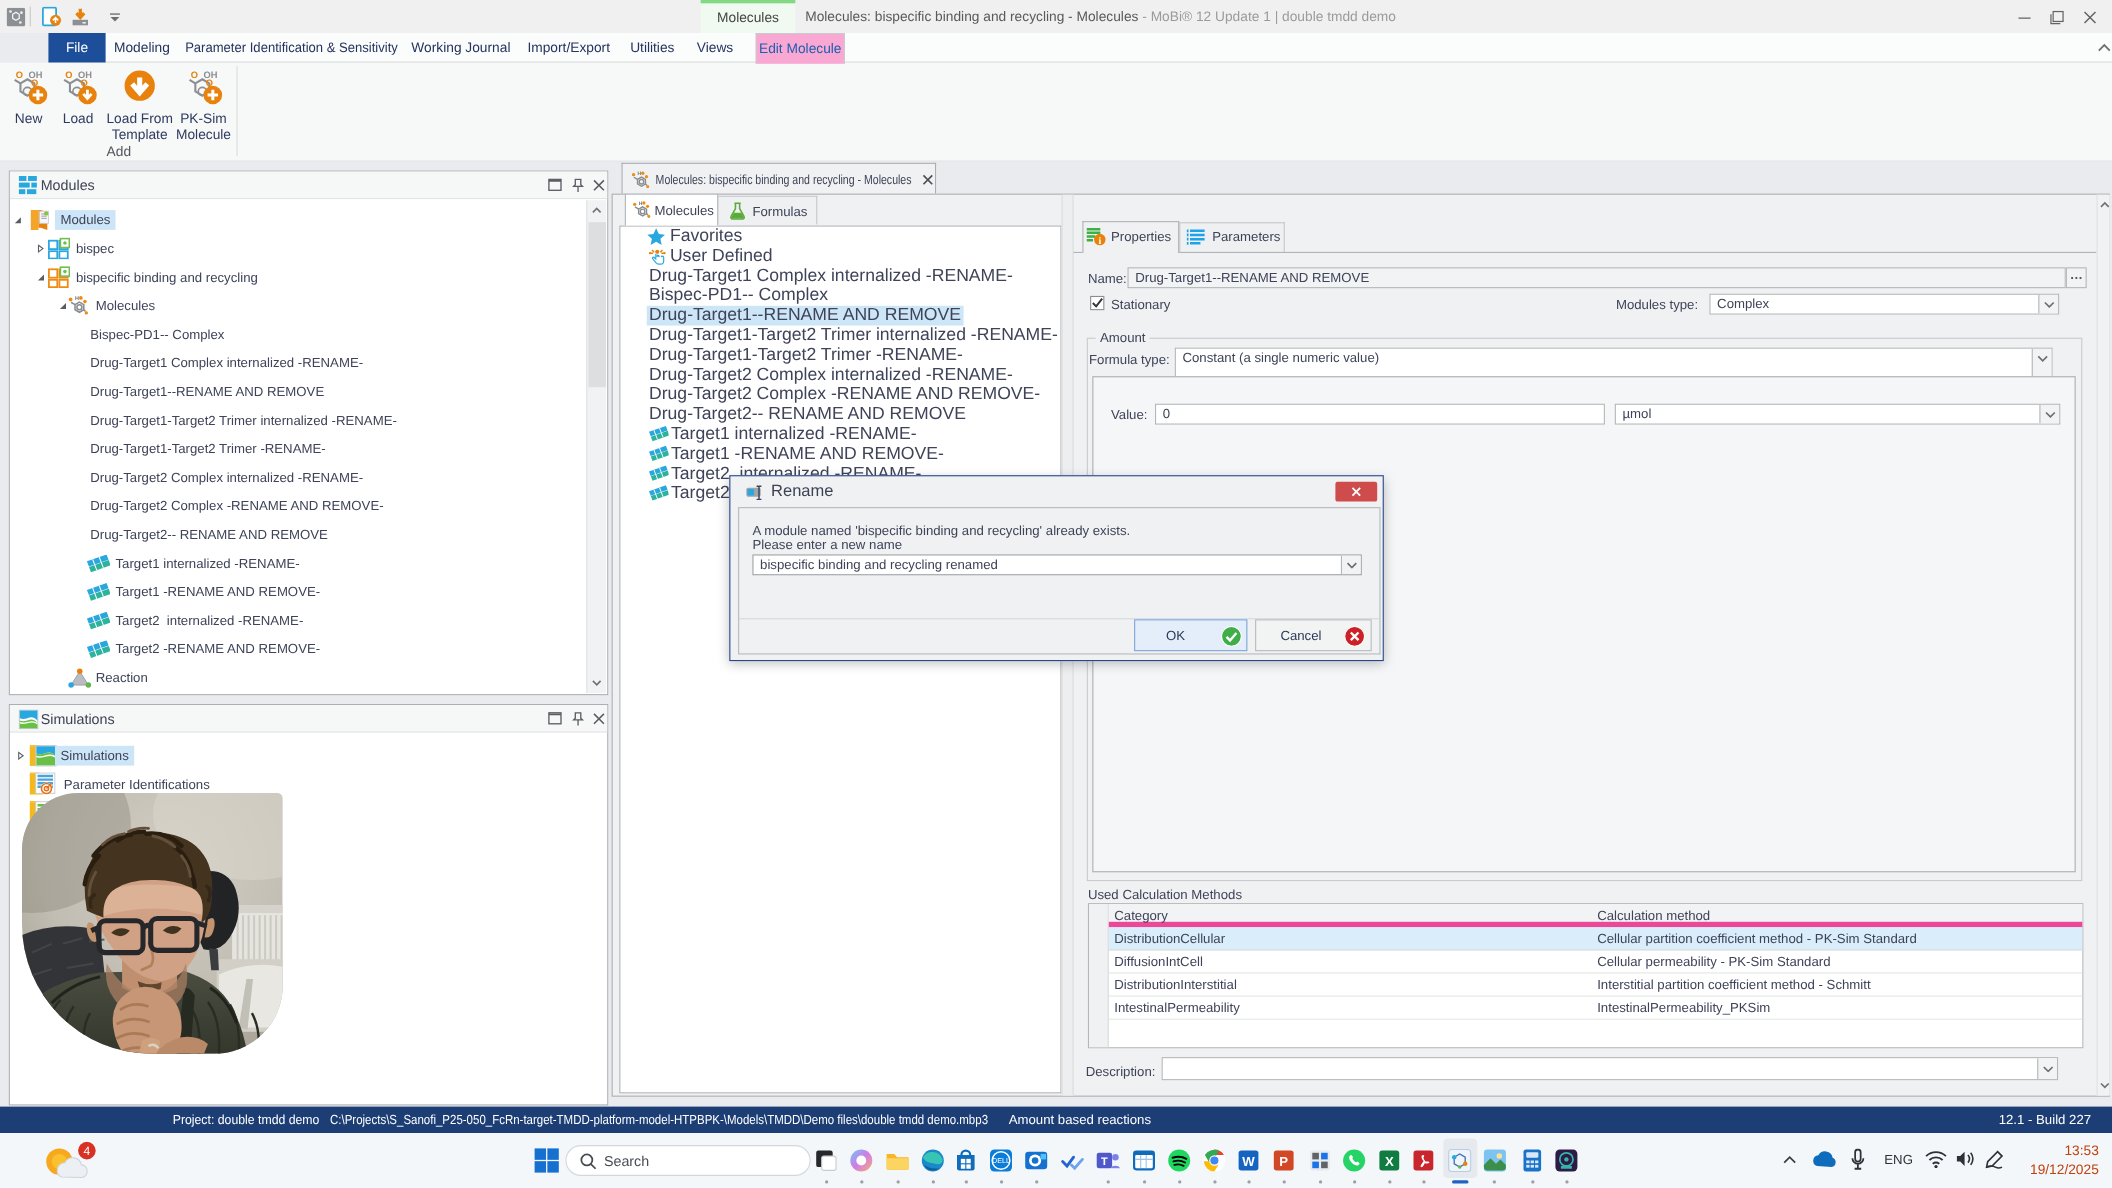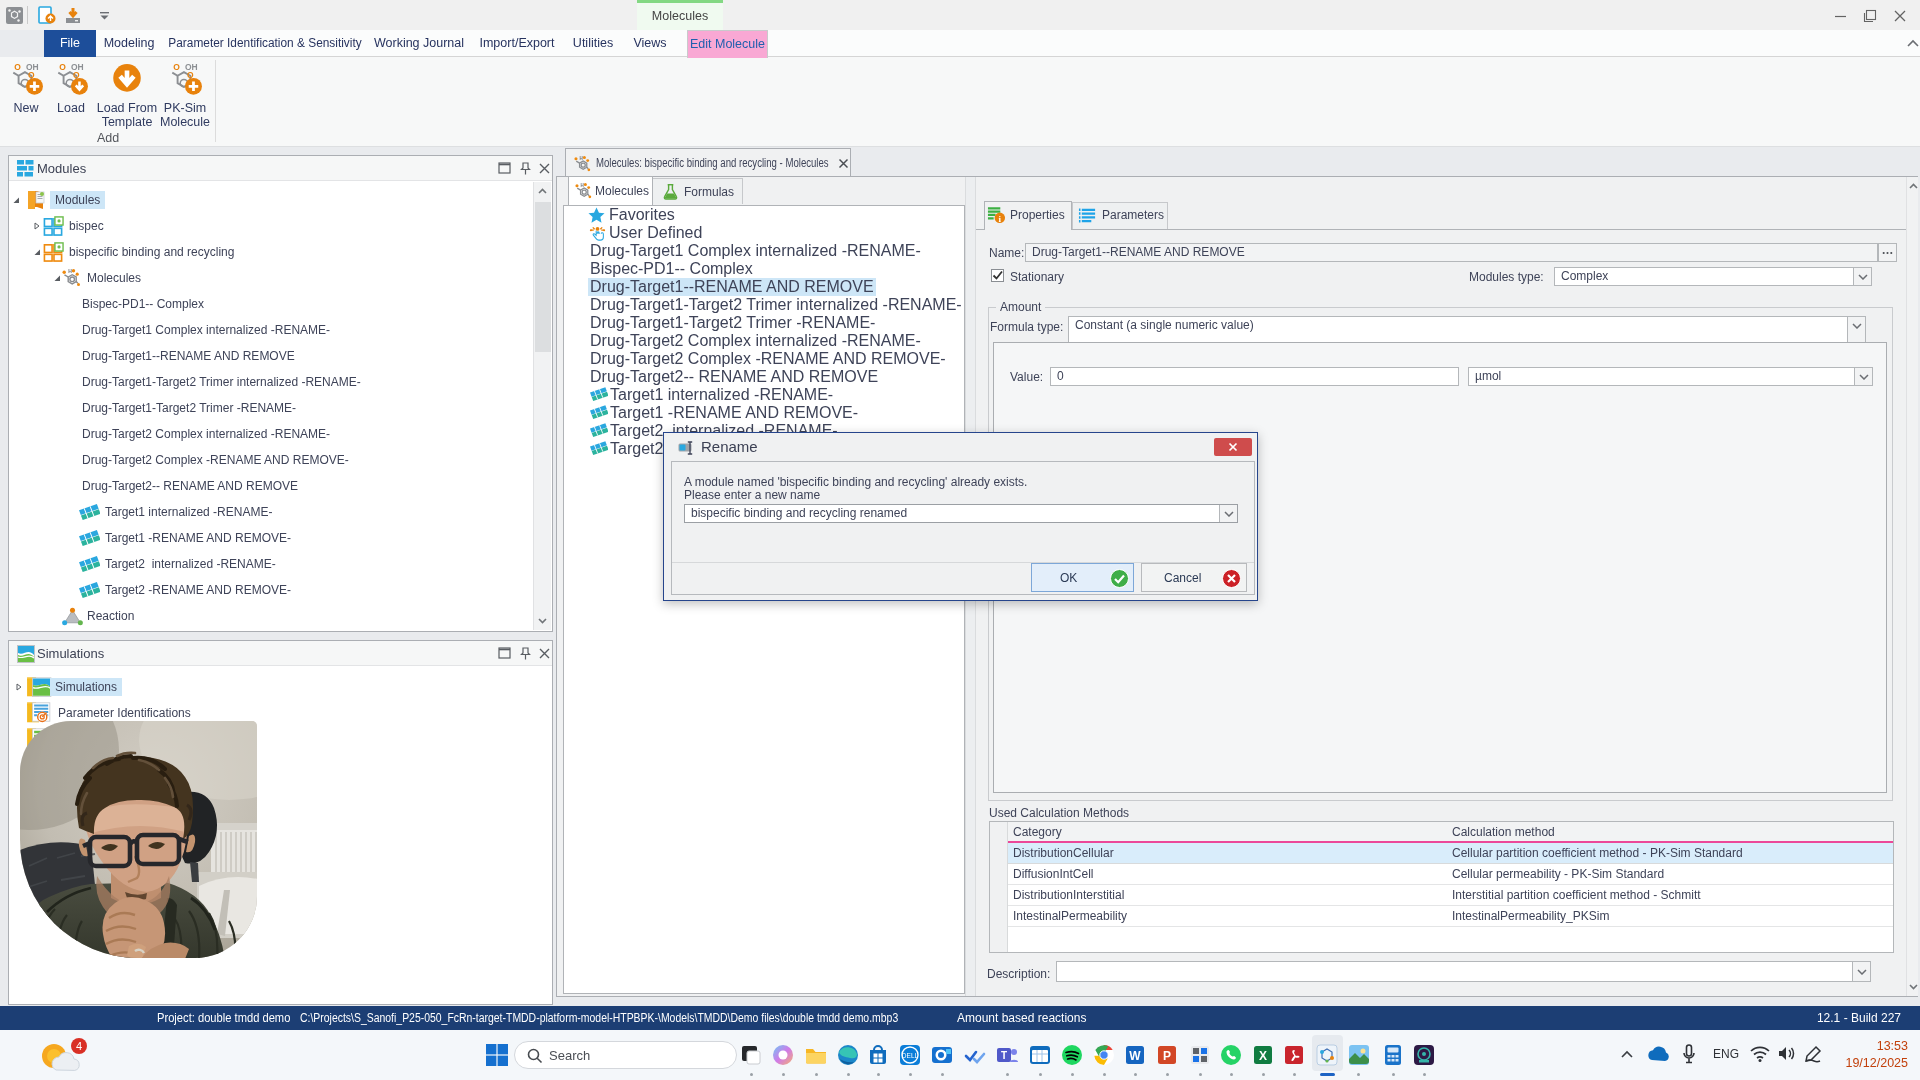--- a/index.html
+++ b/index.html
@@ -202,20 +202,21 @@
   <svg class="abs" style="left:64px;top:7px" width="18" height="18" viewBox="0 0 18 18">
     <path d="M9 1 v7 M5.5 5 L9 9 L12.5 5" stroke="#e8820c" stroke-width="3" fill="none"></path>
     <rect x="2" y="11" width="14" height="5" fill="#8c8f93"></rect>
     <rect x="11" y="13" width="3" height="1.4" fill="#f0f0f0"></rect>
   </svg>
   <svg class="abs" style="left:99px;top:12px" width="11" height="8" viewBox="0 0 11 8">
     <rect x="1" y="0" width="9" height="1.4" fill="#6b6e73"></rect>
     <path d="M1.5 3.5 h8 l-4 4 z" fill="#6b6e73"></path>
   </svg>
   <div class="abs" id="greentab">Molecules</div>
+  <div class="abs" id="apptitle">Molecules: bispecific binding and recycling - Molecules <span class="dim">- MoBi® 12 Update 1 | double tmdd demo</span></div>
 
   <svg class="winbtn" style="left:1833px" viewBox="0 0 16 16">
       <path d="M2 8.5 h11" stroke="#636363" stroke-width="1.2"></path>
     </svg>
   <svg class="winbtn" style="left:1862px" viewBox="0 0 16 16">
       <rect x="4.5" y="2.5" width="9" height="9" fill="none" stroke="#636363" stroke-width="1.1"></rect>
       <path d="M2.5 5 v8.5 H11" fill="none" stroke="#636363" stroke-width="1.1"></path>
     </svg>
   <svg class="winbtn" style="left:1892px" viewBox="0 0 16 16">
       <path d="M3 3 L13 13 M13 3 L3 13" stroke="#636363" stroke-width="1.3"></path>
@@ -608,21 +609,21 @@
             <svg style="margin:6px auto" width="10" height="6">
               <use href="#chev"></use>
             </svg>
           </div>
       </div>
     </div>
 
     <div class="lbl" style="left:13px;top:629px">Used Calculation Methods</div>
     <div class="abs" style="left:13px;top:644px;width:905px;height:132px;background:#fff;border:1px solid #b4b7ba">
       <div class="abs" style="left:0;top:0;width:18px;height:130px;background:#f0f1f2;border-right:1px solid #d8dadb"></div>
-      <div class="abs" style="left:18px;top:0;width:885px;height:21px;background:#f2f3f4;border-bottom:2px solid #ec4899">
+      <div class="abs" style="left:18px;top:0;width:885px;height:21px;background:#f2f3f4;border-bottom:5px solid #ec4899">
         <div class="abs" style="left:5px;top:3px">Category</div>
         <div class="abs" style="left:444px;top:3px">Calculation method</div>
       </div>
       <div class="abs" style="left:18px;top:21px;width:885px;height:21px;background:#d9edfb;border-bottom:1px solid #d8dadb">
         <div class="abs" style="left:5px;top:3px">DistributionCellular</div>
         <div class="abs" style="left:444px;top:3px">Cellular partition coefficient method - PK-Sim Standard</div>
       </div>
       <div class="abs" style="left:18px;top:42px;width:885px;height:21px;border-bottom:1px solid #e4e5e6">
         <div class="abs" style="left:5px;top:3px">DiffusionIntCell</div>
         <div class="abs" style="left:444px;top:3px">Cellular permeability - PK-Sim Standard</div>
@@ -688,21 +689,21 @@
       <svg class="abs" style="left:80px;top:5px" width="19" height="19" viewBox="0 0 19 19">
         <circle cx="9.5" cy="9.5" r="9" fill="#cc2127" stroke="#fff" stroke-width="1"></circle>
         <path d="M6 6 L13 13 M13 6 L6 13" stroke="#fff" stroke-width="2.2"></path>
       </svg>
     </div>
   </div>
 </div>
 <div class="abs" id="statusbar">
   <div class="abs" style="left:157px;transform:scaleX(0.93);transform-origin:left center">Project: double tmdd demo</div>
   <div class="abs" style="left:300px;transform:scaleX(0.87);transform-origin:left center">C:\Projects\S_Sanofi_P25-050_FcRn-target-TMDD-platform-model-HTPBPK-\Models\TMDD\Demo files\double tmdd demo.mbp3</div>
-  <div class="abs" style="left:957px">Amount based reactions</div>
+  <div class="abs" style="left:917px">Amount based reactions</div>
   <div class="abs" style="right:19px">12.1 - Build 227</div>
 </div>
 <div class="abs" id="taskbar">
 
   <svg class="abs" style="left:38px;top:8px" width="52" height="36" viewBox="0 0 52 36">
     <circle cx="16" cy="18" r="12" fill="#f6a81f"></circle>
     <circle cx="16" cy="18" r="7" fill="#fbc02d"></circle>
     <path d="M14 26 a7 7 0 0 1 7 -7 a8 8 0 0 1 15 2 a5.8 5.8 0 0 1 0.8 11.4 L18 32 a6.5 6.5 0 0 1 -4 -6" fill="#eceff3" stroke="#cdd5de" stroke-width="1"></path>
     <circle cx="41" cy="8" r="8" fill="#d93025"></circle>
     <text x="41" y="12" font-size="11" fill="#fff" text-anchor="middle" font-family="Liberation Sans">4</text>

